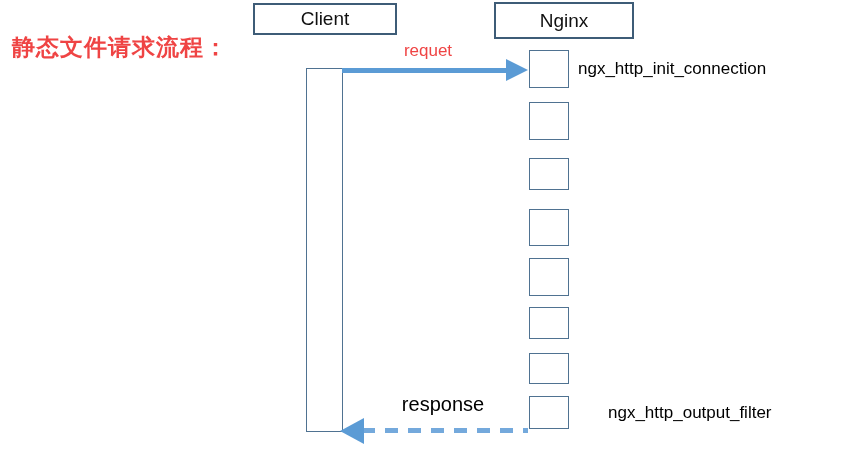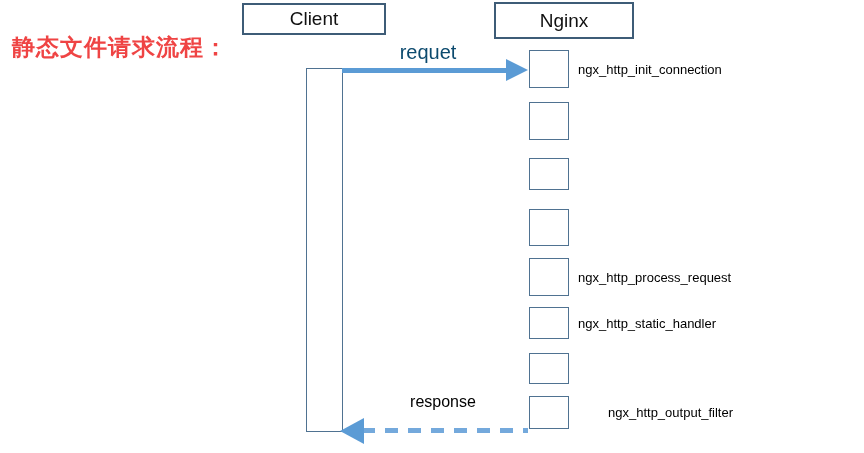--- a/index.html
+++ b/index.html
@@ -30,21 +30,21 @@
     position:absolute;
     box-sizing:border-box;
     border:2px solid var(--actor-border);
     background:#ffffff;
     display:flex;
     align-items:center;
     justify-content:center;
     font-size:19px;
     color:#111111;
   }
-  .actor.client{ left:242px; top:3px;  width:144px; height:32px; }
+  .actor.client{ left:253px; top:3px;  width:144px; height:32px; }
   .actor.nginx { left:494px; top:2px;  width:140px; height:37px; }
   .lifeline{
     position:absolute;
     left:306px; top:68px;
     width:37px; height:364px;
     box-sizing:border-box;
     border:1.5px solid var(--box-border);
     background:#ffffff;
   }
   .req-line{
@@ -59,22 +59,22 @@
     width:0; height:0;
     border-left:22px solid var(--arrow);
     border-top:11px solid transparent;
     border-bottom:11px solid transparent;
   }
   .req-label{
     position:absolute;
     left:330px; top:41px;
     width:196px;
     text-align:center;
-    font-size:20px;
-    color:#0c4a6e;
+    font-size:17px;
+    color:#ef4444;
   }
   .resp-line{
     position:absolute;
     left:362px; top:428px;
     width:166px; height:5px;
     background:repeating-linear-gradient(90deg,
       var(--dash) 0 13px, transparent 13px 23px);
   }
   .resp-head{
     position:absolute;
@@ -82,38 +82,38 @@
     width:0; height:0;
     border-right:24px solid var(--arrow);
     border-top:13px solid transparent;
     border-bottom:13px solid transparent;
   }
   .resp-label{
     position:absolute;
     left:363px; top:393px;
     width:160px;
     text-align:center;
-    font-size:16px;
+    font-size:20px;
     color:#000000;
   }
   .step-box{
     position:absolute;
     left:529px;
     width:40px;
     box-sizing:border-box;
     border:1.5px solid var(--box-border);
     background:#ffffff;
   }
   .step-label{
     position:absolute;
     left:578px;
     width:260px;
     display:flex;
     align-items:center;
-    font-size:13px;
+    font-size:17px;
     color:#000000;
     white-space:nowrap;
   }
 </style>
 </head>
 <body>
 
 <div class="canvas">
 
   <div class="title">静态文件请求流程：</div>
@@ -137,17 +137,15 @@
   <div class="step-box" style="top:209px;height:37px"></div>
   <div class="step-box" style="top:258px;height:38px"></div>
   <div class="step-box" style="top:307px;height:32px"></div>
   <div class="step-box" style="top:353px;height:31px"></div>
   <div class="step-box" style="top:396px;height:33px"></div>
 
   <div class="step-label" style="top:50px;height:38px">ngx_http_init_connection</div>
   <div class="step-label" style="top:102px;height:38px"></div>
   <div class="step-label" style="top:158px;height:32px"></div>
   <div class="step-label" style="top:209px;height:37px"></div>
-  <div class="step-label" style="top:258px;height:38px">ngx_http_process_request</div>
-  <div class="step-label" style="top:307px;height:32px">ngx_http_static_handler</div>
   <div class="step-label" style="top:396px;height:33px;left:608px">ngx_http_output_filter</div>
 
 </div>
 
 </body></html>

